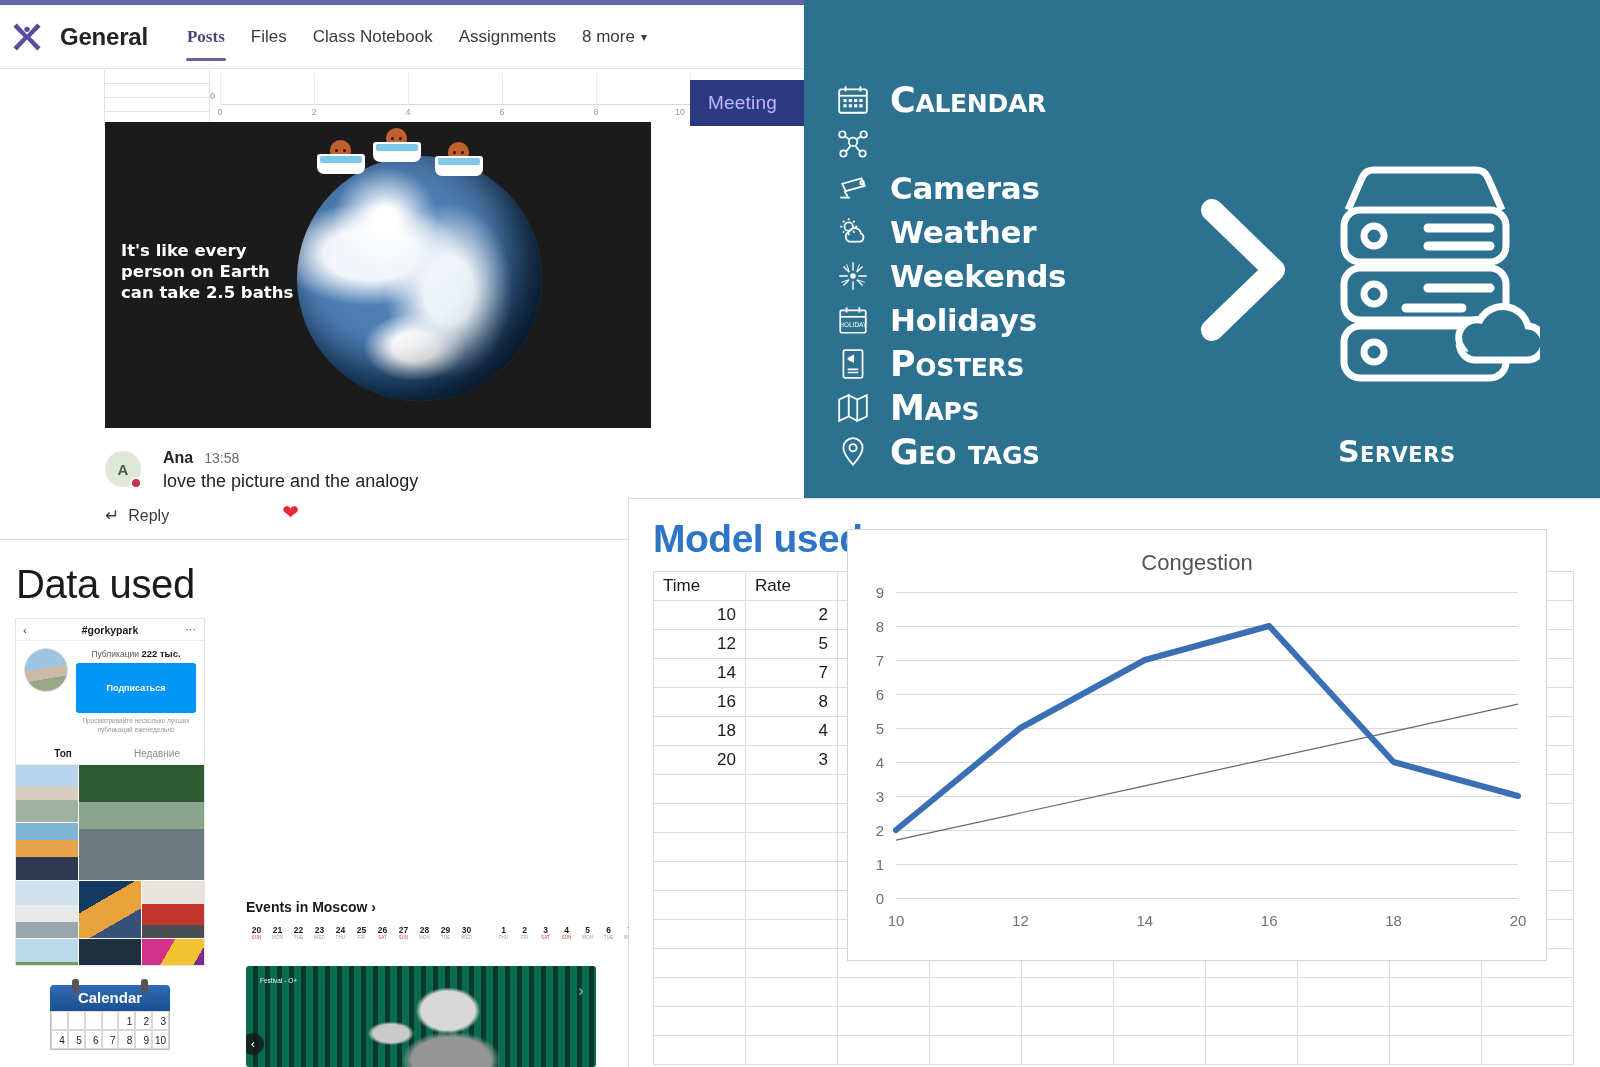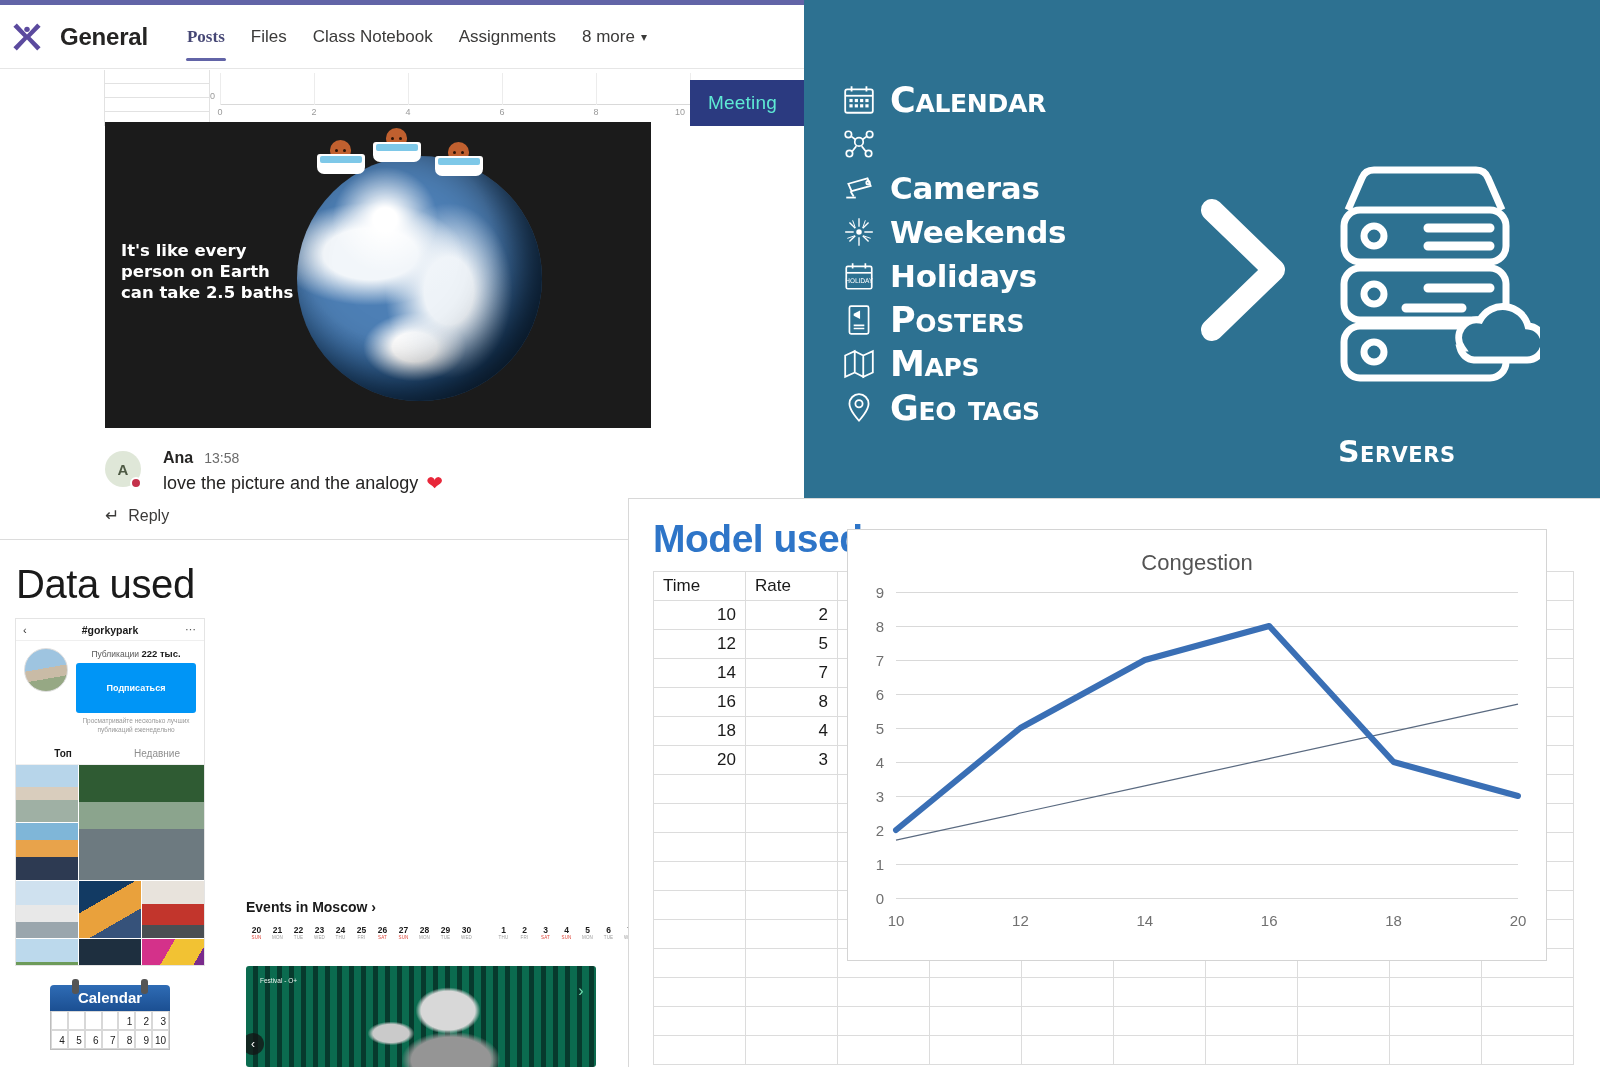--- a/index.html
+++ b/index.html
@@ -67,21 +67,21 @@
     border-bottom: 1px solid #d9d9d9;
   }
   #mini-chart .vline { position: absolute; top: 0; width: 1px; height: 32px;
     background: #ececec; }
   #mini-chart .ylab { position: absolute; left: 0; top: 20px;
     font-size: 9px; color: #9a9a9a; }
   #mini-chart .xtick { position: absolute; top: 36px; font-size: 9px;
     color: #9a9a9a; transform: translateX(-50%); }
   #meeting-badge {
     position: absolute; left: 690px; top: 80px; width: 180px; height: 46px;
-    background: #2b3a80; color: #5eead4; font-size: 19px;
+    background: #2b3a80; color: #c4b5fd; font-size: 19px;
     display: flex; align-items: center; padding-left: 18px; letter-spacing: .2px;
   }
 
   
   #earth-post {
     position: absolute; left: 105px; top: 122px; width: 546px; height: 306px;
     background: #1b1b1b; overflow: hidden;
   }
   #earth-caption {
     position: absolute; left: 16px; top: 118px; width: 190px;
@@ -130,42 +130,42 @@
   }
   #msg-presence {
     position: absolute; left: 25px; top: 34px; width: 12px; height: 12px;
     border-radius: 50%; background: #c4314b; border: 2px solid #ffffff;
   }
   #msg-head { position: absolute; left: 58px; top: 6px; display: flex;
     align-items: baseline; gap: 11px; }
   #msg-author { font-size: 16px; font-weight: bold; color: #252423; }
   #msg-time { font-size: 14px; color: #6b6b6b; }
   #msg-body { position: absolute; left: 58px; top: 28px; font-size: 18px;
-    color: #252423; display: flex; align-items: center; gap: 8px; }
+    color: #252423; display: flex; align-items: center; gap: 8px; flex-direction: column; }
   #msg-heart { color: #e8273a; font-size: 20px; }
   #reply-row {
     position: absolute; left: 105px; top: 505px; display: flex;
     align-items: center; gap: 9px; color: #3b3a39; font-size: 16px;
   }
   #reply-row .ricon { font-size: 17px; color: #3b3a39; }
 
   
   #teal-panel {
     position: absolute; left: 804px; top: 0; width: 796px; height: 500px;
     background: #2d7191; overflow: hidden;
   }
   #feature-list {
     position: absolute; left: 32px; top: 78px; width: 400px;
   }
   .feature-row {
     display: flex; align-items: center; height: 44px; gap: 14px;
   }
   .feature-row .ficon {
     width: 40px; height: 38px; flex: none;
-    display: flex; align-items: center; justify-content: flex-end;
+    display: flex; align-items: center; justify-content: flex-start;
   }
   .feature-row .ficon svg { width: 34px; height: 34px; }
   .feature-row .flabel {
     color: #ffffff; font-size: 31px; font-weight: bold; line-height: 1;
     font-family: "DejaVu Sans", sans-serif; letter-spacing: -0.3px;
   }
   .feature-row .flabel.smallcaps { font-variant: small-caps; font-size: 35px; }
 
   #arrow-chevron {
     position: absolute; left: 1190px; top: 190px; width: 110px; height: 160px;
@@ -483,20 +483,30 @@
           <svg viewBox="0 0 32 32" fill="none" stroke="#fff" stroke-width="1.7">
             <path d="M6 12l18-5 3 7-18 5z"></path>
               <path d="M8 19l3 5"></path>
               <path d="M4 25h9"></path>
             <circle cx="24.5" cy="11" r="1.6"></circle>
           </svg>
         </span>
         <span class="flabel">Cameras</span>
       </div>
 
+      <div class="feature-row">
+        <span class="ficon">
+          <svg viewBox="0 0 32 32" fill="none" stroke="#fff" stroke-width="1.6">
+            <circle cx="12" cy="11" r="4"></circle>
+            <path d="M12 3v2M12 17v2M4 11h2M18 11h2M6.5 5.5l1.4 1.4M16.1 15.1l1.4 1.4M17.5 5.5l-1.4 1.4M7.9 15.1L6.5 16.5"></path>
+            <path d="M12 25a5 5 0 010-9 6 6 0 0111.5 1.5A4 4 0 0123 25z"></path>
+          </svg>
+        </span>
+        <span class="flabel">Weather</span>
+      </div>
 
       <div class="feature-row">
         <span class="ficon">
           <svg viewBox="0 0 32 32" stroke="#fff" stroke-width="1.3" fill="none">
             <circle cx="16" cy="16" r="2.6" fill="#fff" stroke="none"></circle>
             <path d="M16 3v8M16 21v8M3 16h8M21 16h8M7 7l5.5 5.5M19.5 19.5L25 25M25 7l-5.5 5.5M12.5 19.5L7 25"></path>
             <path d="M10 5l2.5 7M22 5l-2.5 7M5 22l7-2.5M27 22l-7-2.5" stroke-width=".9"></path>
           </svg>
         </span>
         <span class="flabel">Weekends</span>

